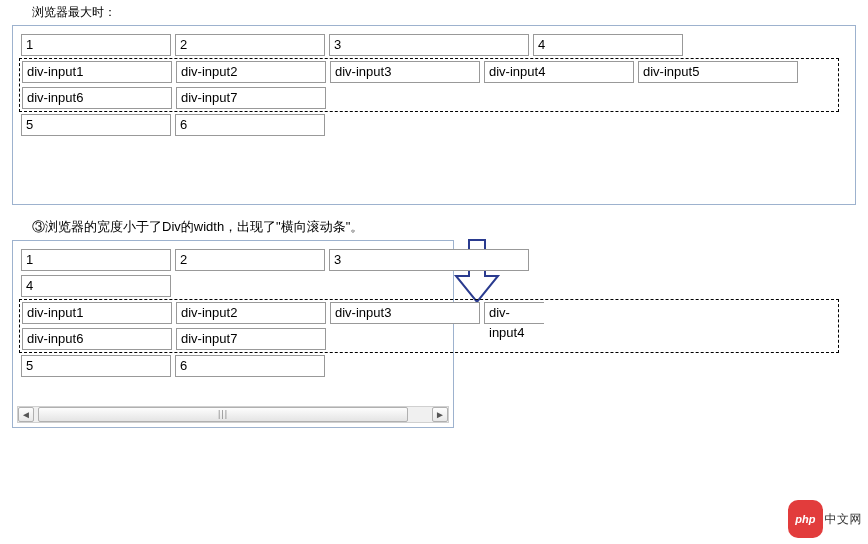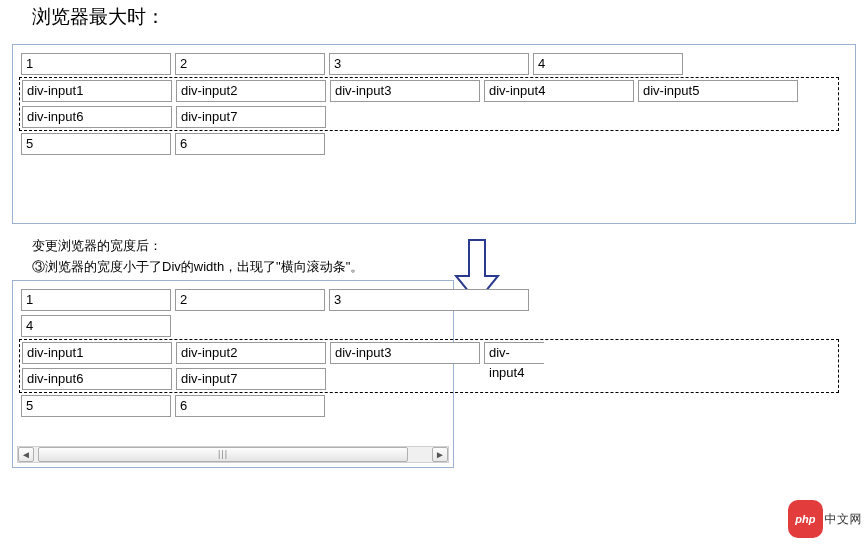--- a/index.html
+++ b/index.html
@@ -7,22 +7,22 @@
       background: #fff;
       font-family: Arial, "Microsoft YaHei", sans-serif;
       font-size: 13px;
       color: #000;
       width: 868px;
       height: 544px;
       position: relative;
       overflow: hidden;
     }
     .label {
-      margin: 4px 0 14px 32px;
-      font-size: 19px;
+      margin: 4px 0 4px 32px;
+      font-size: 12px;
     }
     .desc-block {
       margin-left: 32px;
       line-height: 1.6;
     }
     .browser-panel {
       margin: 2px 0 12px 12px;
       border: 1px solid #9db2ce;
       background: #fff;
       box-shadow: inset 1px 1px 0 #fff;
@@ -159,21 +159,20 @@
       <span class="input-box w160">div-input5</span>
       <span class="input-box w150">div-input6</span>
       <span class="input-box w150">div-input7</span>
     </span>
     <span class="input-box w150">5</span>
     <span class="input-box w150">6</span>
   </div>
 </div>
 
 <div class="desc-block">
-  <div>变更浏览器的宽度后：</div>
   <div>③浏览器的宽度小于了Div的width，出现了"横向滚动条"。</div>
 </div>
 
 <div class="arrow-container">
   <svg class="arrow-svg" viewBox="0 0 50 72">
     <path d="M17 4 L33 4 L33 40 L46 40 L25 66 L4 40 L17 40 Z" fill="#ffffff" stroke="#2a3b8f" stroke-width="2"></path>
   </svg>
 </div>
 
 <div class="browser-panel panel-2">

